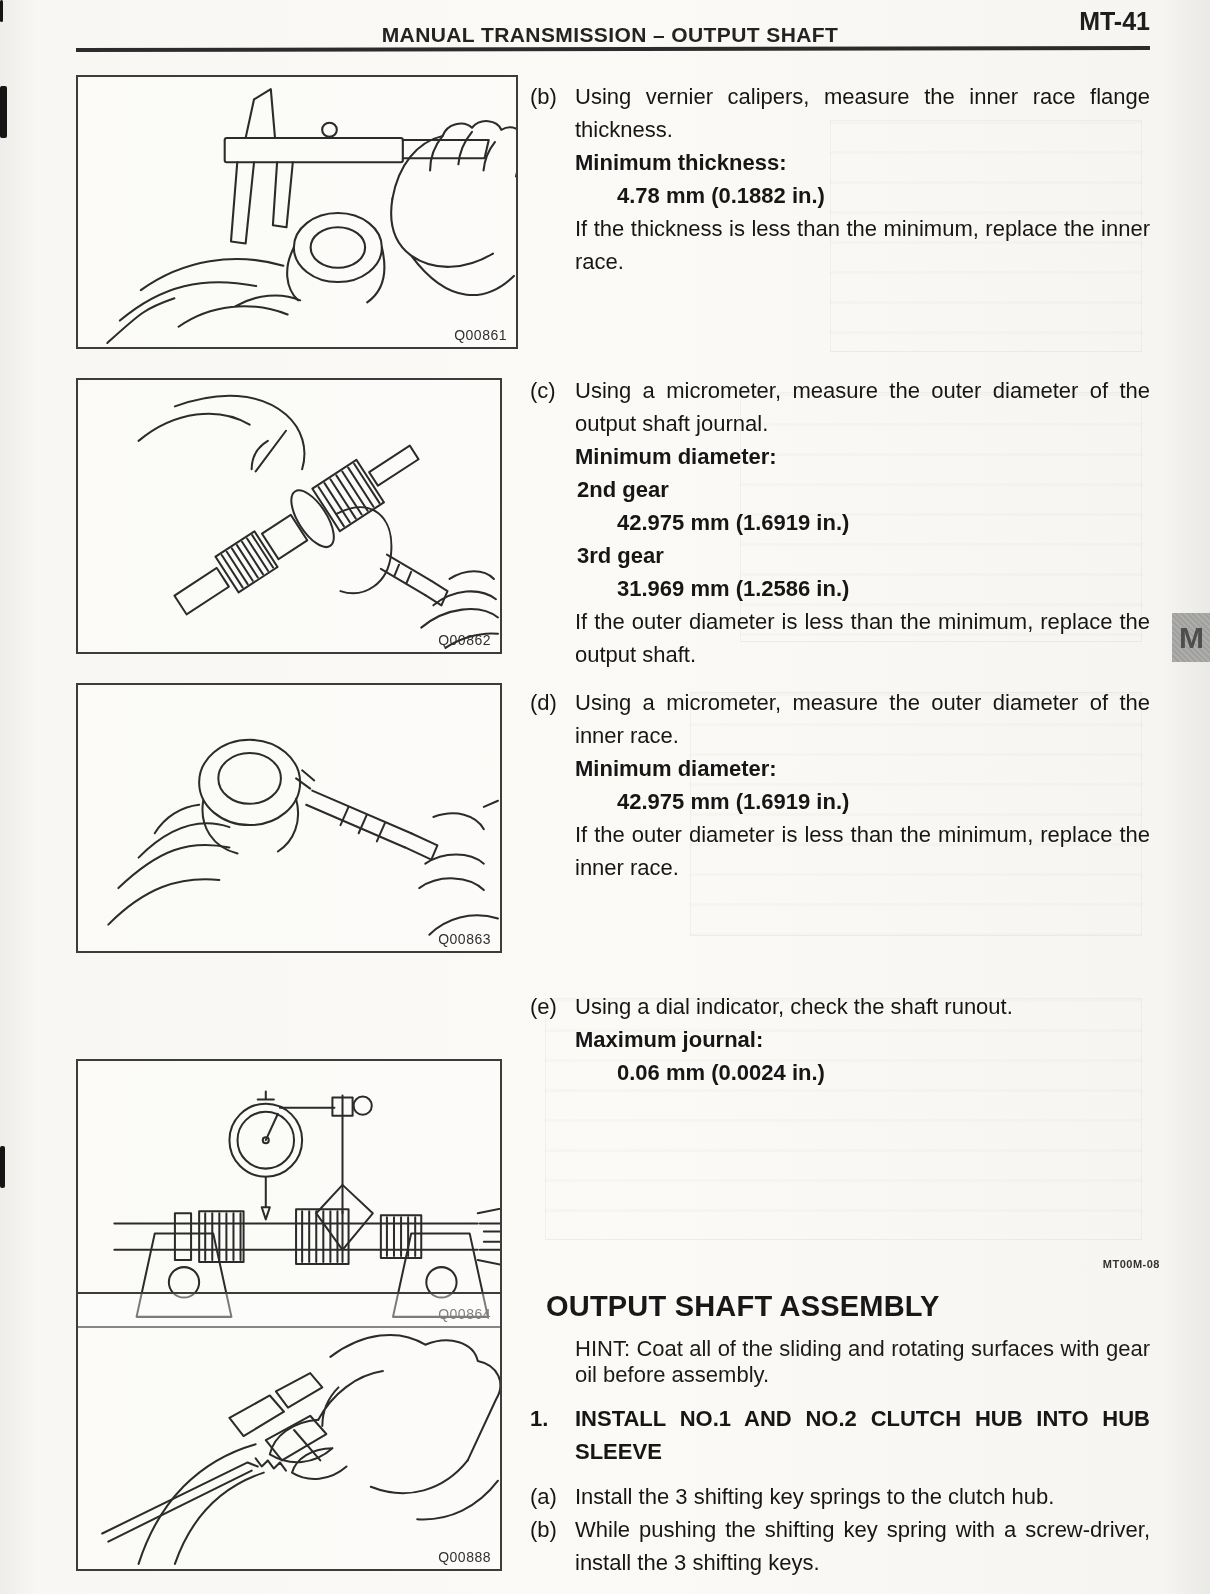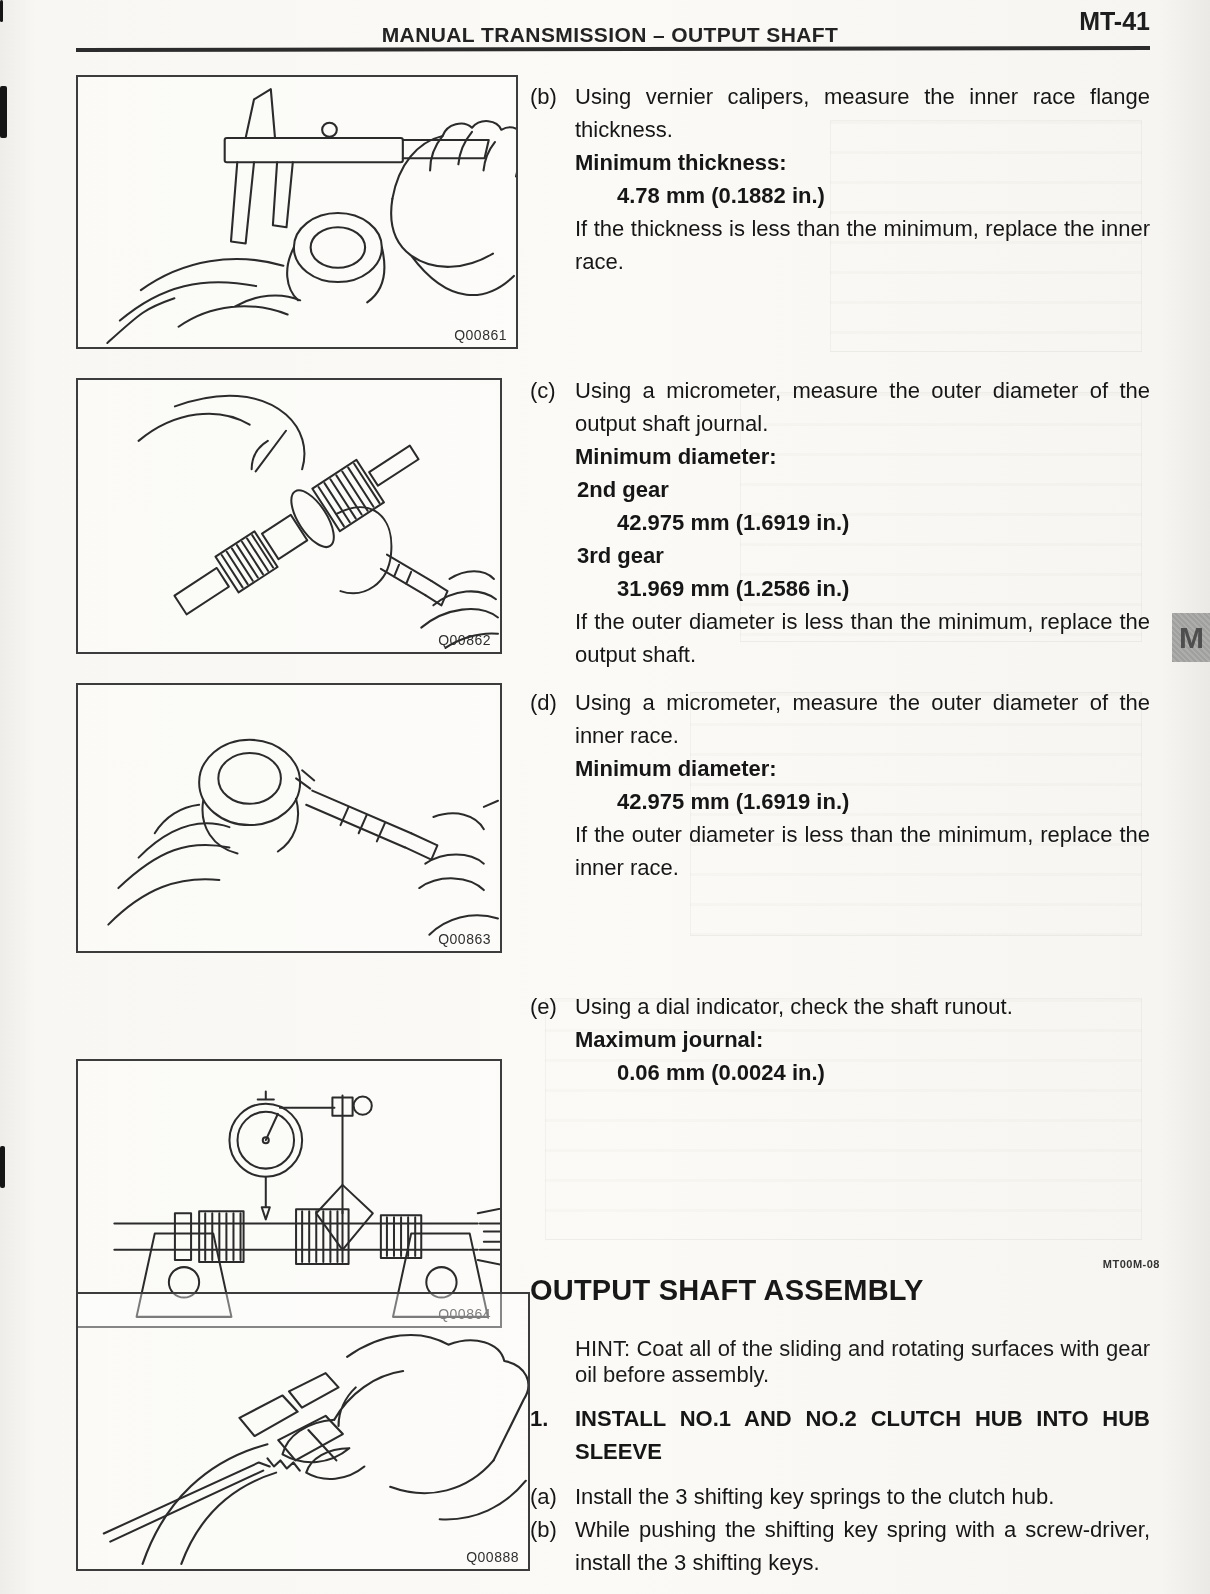--- a/index.html
+++ b/index.html
@@ -22,21 +22,21 @@
   .step{position:absolute;left:528px;width:622px;font-size:22px;line-height:33px;color:#161616;}
   .steplabel{position:absolute;left:2px;top:0;}
   .stepbody{margin-left:47px;}
   .steptext{margin:0;text-align:justify;}
   .spec-title{margin:0;font-weight:bold;}
   .spec-sub{margin:0 0 0 2px;font-weight:bold;}
   .spec-value{margin:0 0 0 42px;font-weight:bold;}
   .bold{font-weight:bold;}
   
   .asm-code{position:absolute;right:50px;top:1258px;font-size:11px;font-weight:bold;letter-spacing:.5px;color:#333;padding-left:8px;}
-  .asm-title{position:absolute;left:530px;top:1274px;margin:0;font-size:29px;font-weight:bold;letter-spacing:.2px;color:#181818;}
+  .asm-title{position:absolute;left:530px;top:1274px;margin:16px;font-size:29px;font-weight:bold;letter-spacing:.2px;color:#181818;}
   .asm-hint{position:absolute;left:575px;width:575px;top:1336px;margin:0;font-size:22px;line-height:26px;text-align:justify;}
   
   .side-tab{position:absolute;left:1172px;top:613px;width:38px;height:49px;box-sizing:border-box;
     background:#adadab;background-image:repeating-linear-gradient(45deg,rgba(80,80,80,.14) 0 2px,transparent 2px 4px);
     color:#4e4e4e;font-weight:bold;font-size:30px;line-height:49px;padding-left:7px;}
   
   .artifact{position:absolute;background:#151515;border-radius:2px;}
   .a1{left:0;top:86px;width:7px;height:52px;}
   .a2{left:0;top:1146px;width:5px;height:42px;}
   .a3{left:0;top:0;width:3px;height:22px;}
@@ -157,21 +157,21 @@
         <path d="M178,38 h16 M186,30 v8"></path>
         <path d="M262,34 V150 M200,46 H254"></path>
         <rect x="252" y="36" width="20" height="18"></rect>
         <circle cx="282" cy="44" r="9"></circle>
         <path d="M236,150 L262,122 L292,150 L262,186 z"></path>
       </g>
     </svg>
     <figcaption class="figcode">Q00864</figcaption>
   </figure>
 
-  <figure class="figbox" style="top:1292px;height:275px;padding-left:28px;">
+  <figure class="figbox" style="top:1292px;height:275px;">
     <svg viewBox="0 0 418 271" preserveAspectRatio="none">
       <g class="ln">
         <path d="M60,266 C80,204 120,164 176,148"></path>
         <path d="M96,266 C112,220 142,190 184,176"></path>
         <path d="M150,122 l40,-22 14,16 -40,24 z"></path>
         <path d="M196,96 l34,-18 12,14 -34,20 z"></path>
         <path d="M186,144 l44,-24 16,18 -44,26 z"></path>
         <path d="M214,134 l26,30"></path>
         <path d="M176,162 l6,8 6,-6 6,8 6,-6 6,8"></path>
         <path d="M24,236 L168,166 M30,244 L172,174 M168,166 l10,4"></path>

